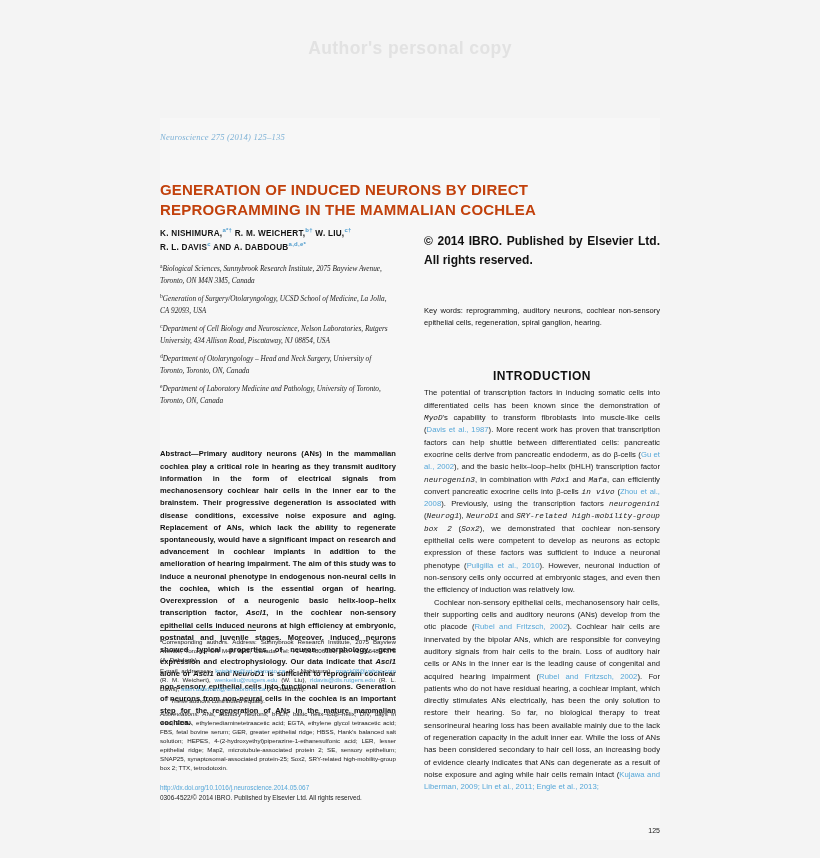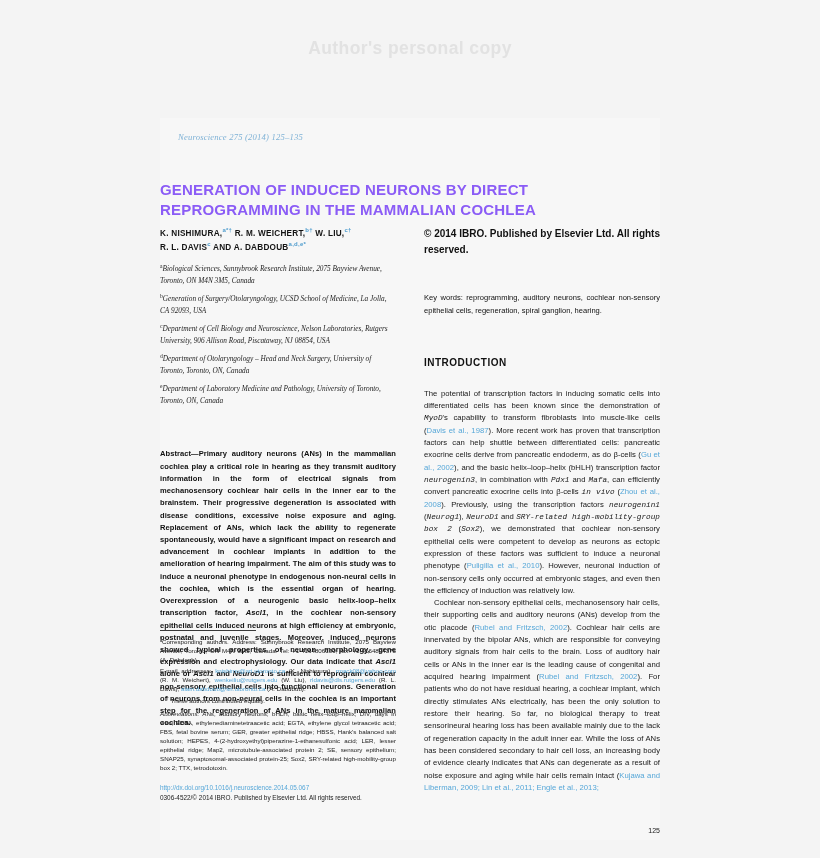--- a/index.html
+++ b/index.html
@@ -33,37 +33,37 @@
   #sheet {
     position: absolute;
     left: 160px;
     top: 118px;
     width: 500px;
     height: 722px;
     background: #f7f7f7;
   }
   .journal-ref {
     position: absolute;
-    left: 18px;
+    left: 0;
     top: 14px;
     font-family: "Liberation Serif", serif;
     font-style: italic;
     font-size: 8.6px;
     color: #7fb2d6;
     letter-spacing: 0.2px;
   }
   .title {
     position: absolute;
     left: 0;
     top: 62px;
     width: 500px;
     font-size: 15px;
     font-weight: bold;
     line-height: 1.33;
-    color: #8b5cf6;
+    color: #c2410c;
     letter-spacing: 0.2px;
   }
   .columns {
     position: absolute;
     left: 0;
     top: 108px;
     width: 500px;
   }
   .col {
     position: absolute;
@@ -104,38 +104,40 @@
     margin-top: 42px;
     font-size: 7.55px;
     font-weight: bold;
     line-height: 1.62;
     color: #111;
     text-align: justify;
     letter-spacing: 0.05px;
   }
   .abstract i { font-style: italic; }
   .copyright-line {
-    font-size: 10px;
+    font-size: 12px;
     font-weight: bold;
     line-height: 1.62;
     color: #111;
     text-align: justify;
+    margin-top: 6px;
   }
   .keywords {
     margin-top: 34px;
     font-size: 7.55px;
     font-weight: normal;
     line-height: 1.62;
     color: #111;
     text-align: justify;
   }
   .section-head {
     margin-top: 40px;
-    margin-bottom: 20px;
-    font-size: 10px;
+    margin-bottom: 4px;
+    text-align: center;
+    font-size: 12px;
     font-weight: bold;
     letter-spacing: 0.5px;
     color: #111;
   }
   .body-text {
     font-size: 7.7px;
     line-height: 1.60;
     color: #171717;
     text-align: justify;
     letter-spacing: 0.02px;
@@ -213,21 +215,21 @@
           <span>K. NISHIMURA,</span><sup>a*†</sup>
           <span>R. M. WEICHERT,</span><sup>b†</sup>
           <span>W. LIU,</span><sup>c†</sup><br>
           <span>R. L. DAVIS</span><sup>c</sup>
           <span>AND A. DABDOUB</span><sup>a,d,e*</sup>
         </div>
 
         <div class="affils">
           <div class="affil"><sup>a</sup><span>Biological Sciences, Sunnybrook Research Institute, 2075 Bayview Avenue, Toronto, ON M4N 3M5, Canada</span></div>
           <div class="affil"><sup>b</sup><span>Generation of Surgery/Otolaryngology, UCSD School of Medicine, La Jolla, CA 92093, USA</span></div>
-          <div class="affil"><sup>c</sup><span>Department of Cell Biology and Neuroscience, Nelson Laboratories, Rutgers University, 906 Allison Road, Piscataway, NJ 08854, USA</span></div>
+          <div class="affil"><sup>c</sup><span>Department of Cell Biology and Neuroscience, Nelson Laboratories, Rutgers University, 434 Allison Road, Piscataway, NJ 08854, USA</span></div>
           <div class="affil"><sup>d</sup><span>Department of Otolaryngology – Head and Neck Surgery, University of Toronto, Toronto, ON, Canada</span></div>
           <div class="affil"><sup>e</sup><span>Department of Laboratory Medicine and Pathology, University of Toronto, Toronto, ON, Canada</span></div>
         </div>
 
         <div class="abstract">
           <span>Abstract—</span><span>Primary auditory neurons (ANs) in the mammalian cochlea play a critical role in hearing as they transmit auditory information in the form of electrical signals from mechanosensory cochlear hair cells in the inner ear to the brainstem. Their progressive degeneration is associated with disease conditions, excessive noise exposure and aging. Replacement of ANs, which lack the ability to regenerate spontaneously, would have a significant impact on research and advancement in cochlear implants in addition to the amelioration of hearing impairment. The aim of this study was to induce a neuronal phenotype in endogenous non-neural cells in the cochlea, which is the essential organ of hearing. Overexpression of a neurogenic basic helix-loop–helix transcription factor, </span><i>Ascl1</i><span>, in the cochlear non-sensory epithelial cells induced neurons at high efficiency at embryonic, postnatal and juvenile stages. Moreover, induced neurons showed typical properties of neuron morphology, gene expression and electrophysiology. Our data indicate that </span><i>Ascl1</i><span> alone or </span><i>Ascl1</i><span> and </span><i>NeuroD1</i><span> is sufficient to reprogram cochlear non-sensory epithelial cells into functional neurons. Generation of neurons from non-neural cells in the cochlea is an important step for the regeneration of ANs in the mature mammalian cochlea.</span>
         </div>
       </div>
 
       <div class="col col-right">

